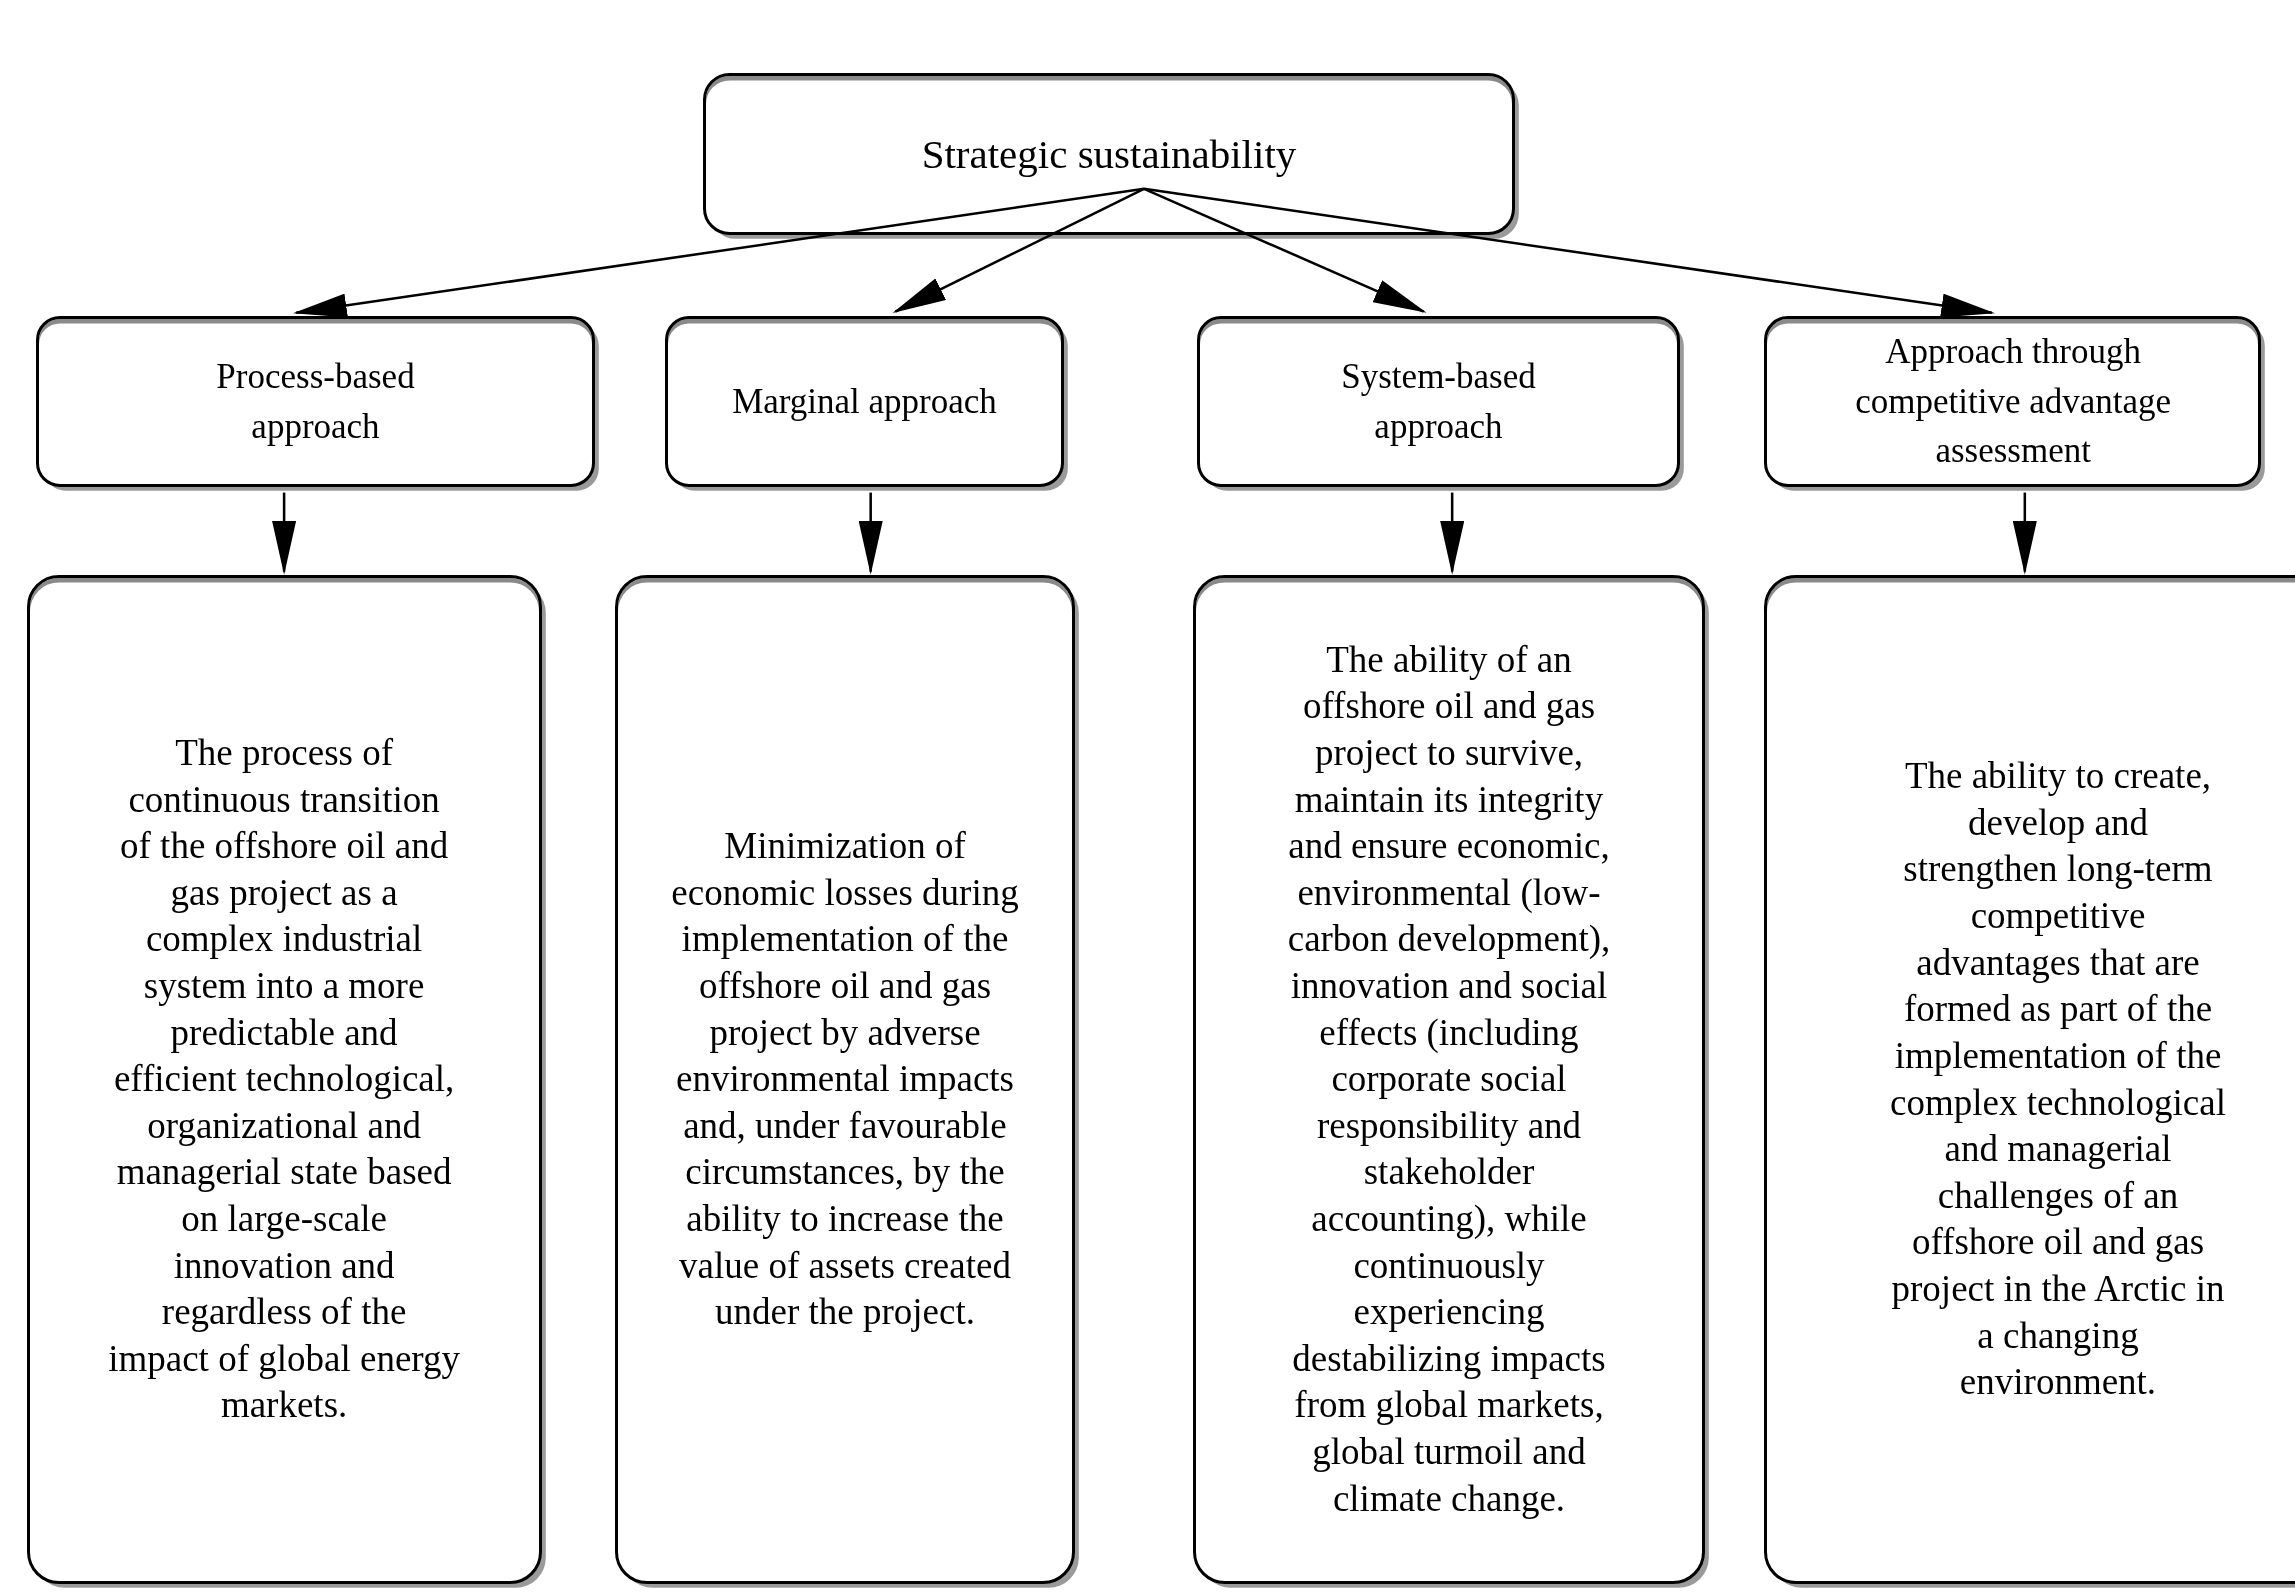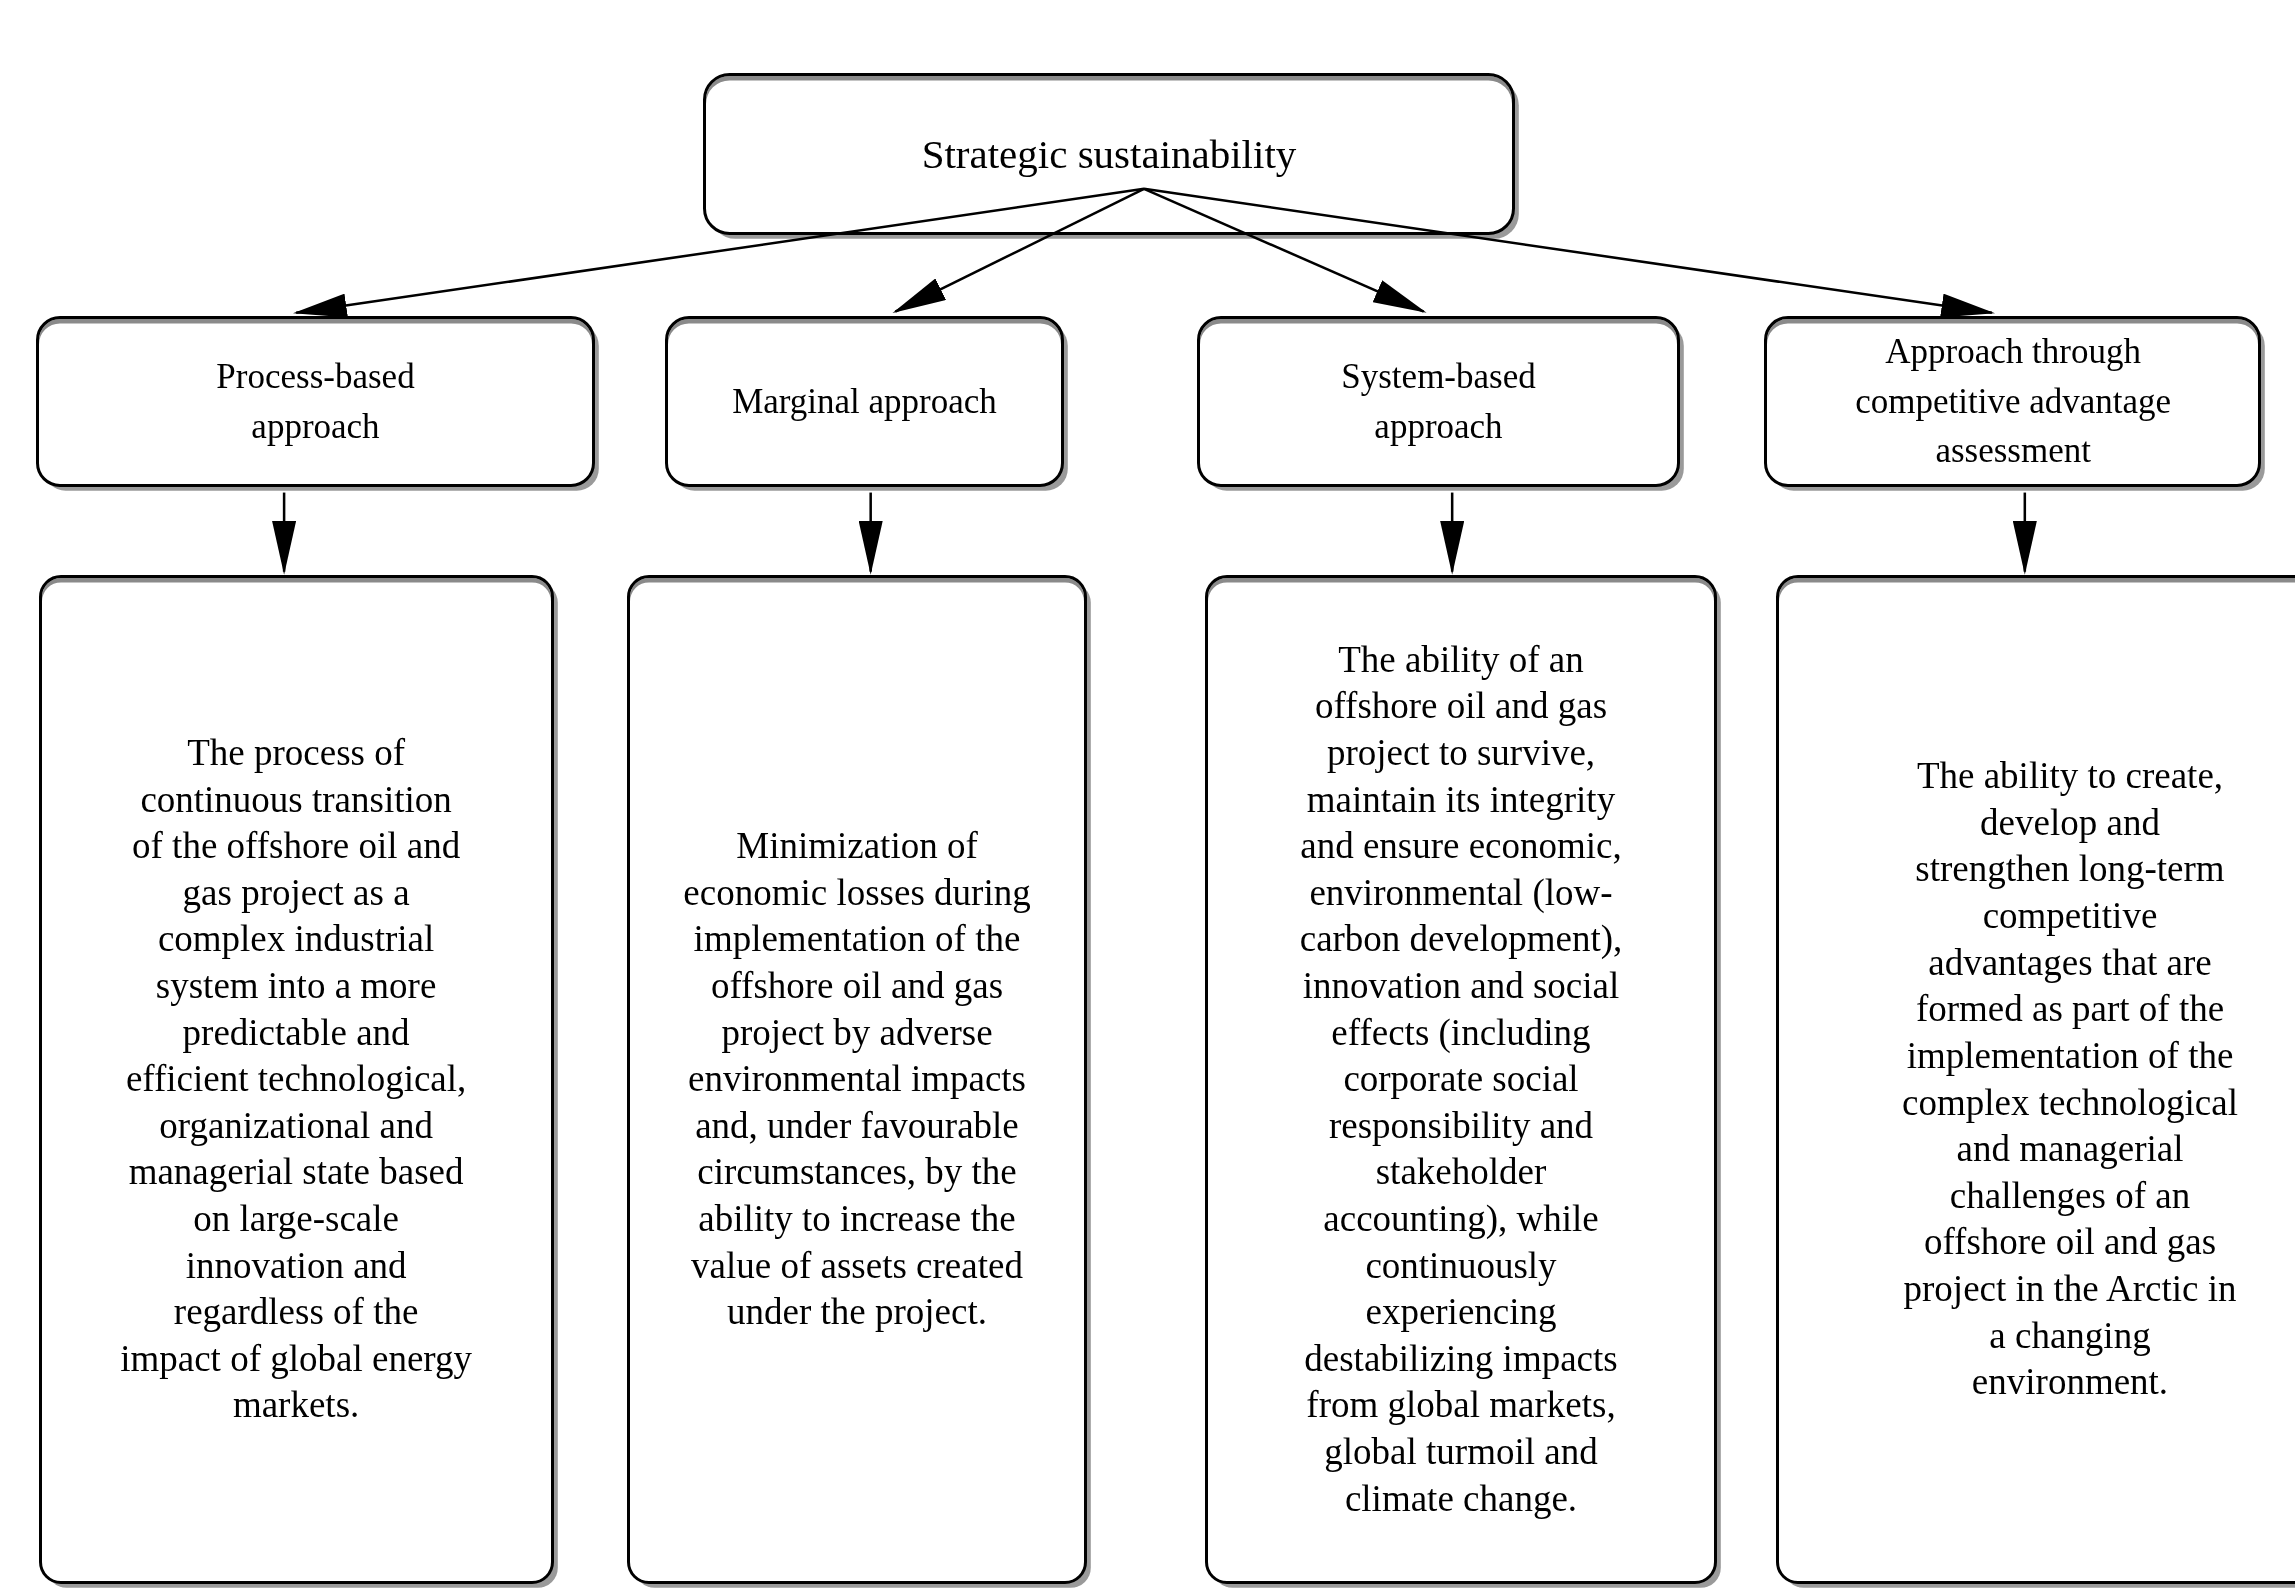--- a/index.html
+++ b/index.html
@@ -44,25 +44,24 @@
     font-size: 35px;
     line-height: 1.42;
     padding: 0 12.7px;
   }
   .approach-box.a0 { left: 36px;   width: 559px; }
   .approach-box.a1 { left: 665px;  width: 399px; text-align: right; }
   .approach-box.a2 { left: 1197px; width: 483px; text-align: center; }
   .approach-box.a3 { left: 1764px; width: 497px; padding-left: 14px; }
   .desc-box {
     top: 575px; height: 1009px;
-    border-radius: 22px;
+    border-radius: 32px;
     font-size: 37px;
     line-height: 1.26;
     padding: 0 8.9px;
-    margin-left: 12px;
   }
   .desc-box.d0 { left: 26.6px;   width: 515px; }
   .desc-box.d1 { left: 615px;  width: 460px; }
   .desc-box.d2 { left: 1193px; width: 512px; }
   .desc-box.d3 { left: 1764px; width: 588px; }
   svg.arrows {
     position: absolute;
     left: 0; top: 0;
     width: 2295px; height: 1597px;
     pointer-events: none;

